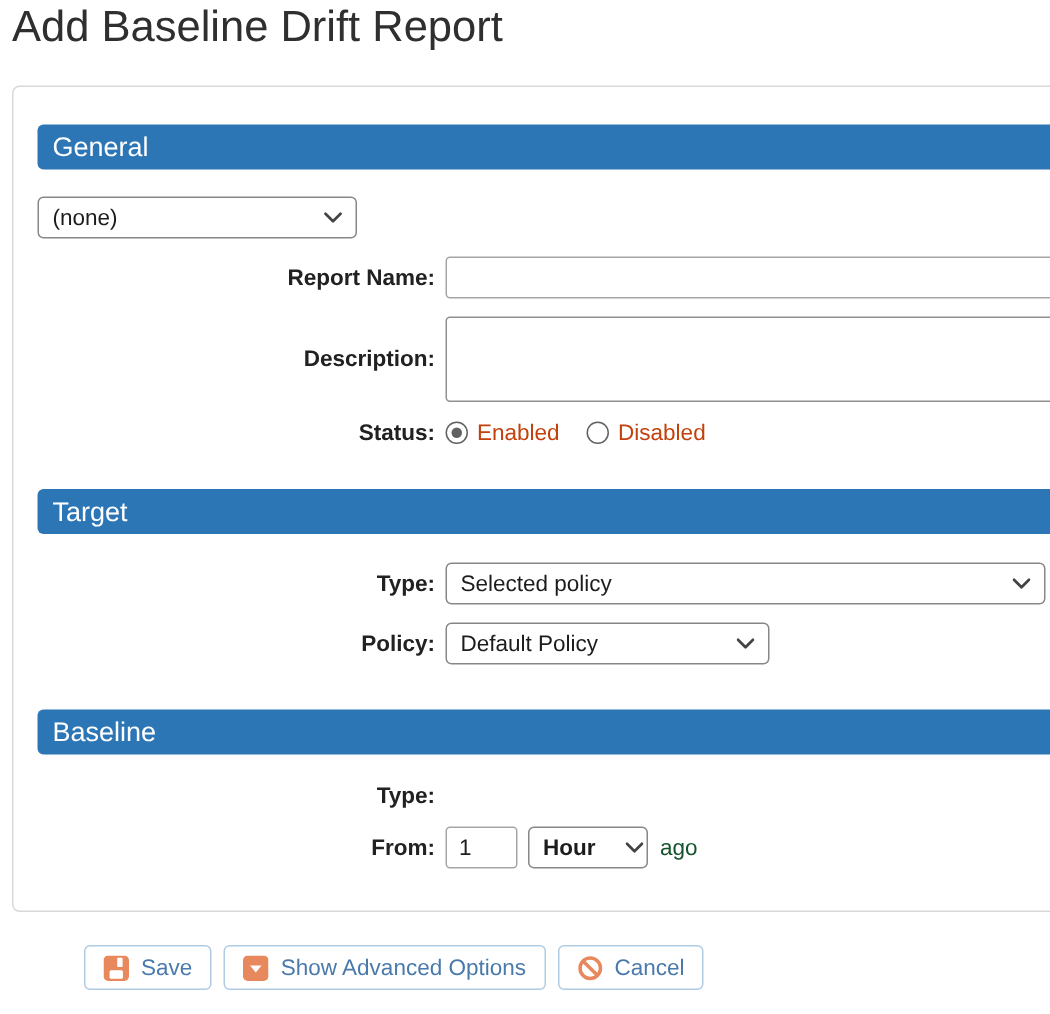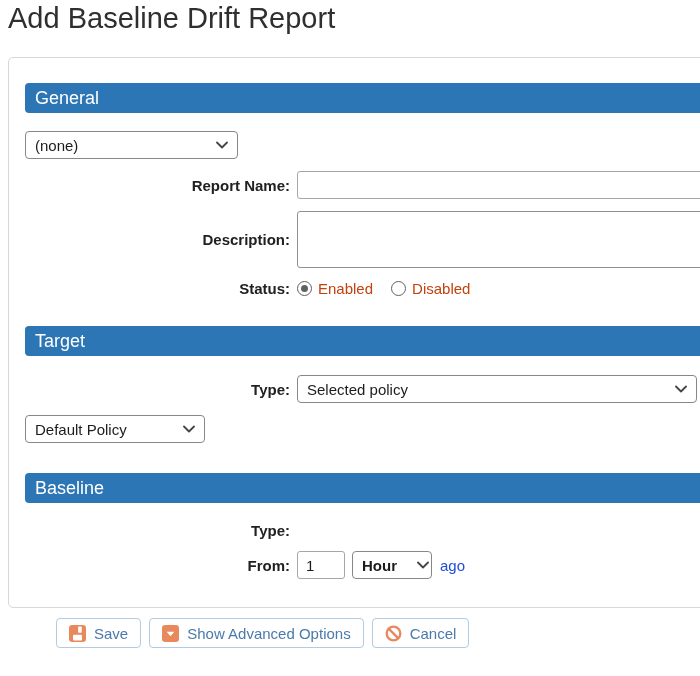--- a/index.html
+++ b/index.html
@@ -48,21 +48,21 @@
   .select {
     height: 28px; background: #fff;
     border: 1px solid #878787; border-radius: 4px;
     display: flex; align-items: center; justify-content: space-between;
     padding: 0 9px; font-size: 15px; color: #1c1c1c;
     cursor: default;
     gap: 12px;
   }
   .select .chev { flex: none; margin-left: 8px; }
   .w-copy   { width: 213px; }
-  .w-policy { width: 180px; }
+  .w-policy { width: 216px; }
   .w-hour   { width: 80px; font-weight: bold; }
   .grow-sel { flex: 1; margin-right: 9px; }
 
   .text-input {
     height: 28px; border: 1px solid #a6a6a6; border-radius: 3px;
     padding: 0 8px; font-size: 15px; color: #1c1c1c;
     font-family: "Liberation Sans", sans-serif;
     outline: none;
   }
   .grow-input { flex: 1; }
@@ -83,25 +83,25 @@
     width: 15px; height: 15px; border: 1.5px solid #616161; border-radius: 50%;
     display: inline-block; position: relative; background: #fff; flex: none;
   }
   .radio.checked::after {
     content: ""; position: absolute; left: 50%; top: 50%;
     width: 7px; height: 7px; margin: -3.5px 0 0 -3.5px;
     border-radius: 50%; background: #616161;
   }
   .radio-label { margin-left: 6px; font-size: 15px; color: #c2410c; }
 
-  .after-select { margin-left: 8px; font-size: 15px; color: #1d4ed8; }
+  .after-select { margin-left: 8px; font-size: 15px; color: #14532d; }
   .mr7 { margin-right: 7px; }
 
   
-  .button-bar { display: flex; margin: 10px 0 0 8px; padding-left: 48px; }
+  .button-bar { display: flex; margin: 22px 0 0 8px; padding-left: 48px; }
   .btn {
     display: inline-flex; align-items: center;
     height: 30px; padding: 0 12px;
     background: #ffffff;
     border: 1px solid #b0cce4; border-radius: 4px;
     font-family: "Liberation Sans", sans-serif;
     font-size: 15px; color: #4a7aab;
     cursor: pointer;
   }
   .btn + .btn { margin-left: 8px; }
@@ -157,20 +157,21 @@
     <label class="form-label">Type:</label>
     <div class="select grow-sel">
       <span>Selected policy</span>
       <svg class="chev" width="12" height="8" viewBox="0 0 12 8">
           <polyline points="1,1.5 6,6.5 11,1.5" fill="none" stroke="#444" stroke-width="1.8" stroke-linecap="round" stroke-linejoin="round"></polyline>
         </svg>
     </div>
   </div>
 
   <div class="form-row">
+    <label class="form-label">Policy:</label>
     <div class="select w-policy">
       <span>Default Policy</span>
       <svg class="chev" width="12" height="8" viewBox="0 0 12 8">
           <polyline points="1,1.5 6,6.5 11,1.5" fill="none" stroke="#444" stroke-width="1.8" stroke-linecap="round" stroke-linejoin="round"></polyline>
         </svg>
     </div>
   </div>
 
   <div class="section-header mt30">
     <span>Baseline</span>

